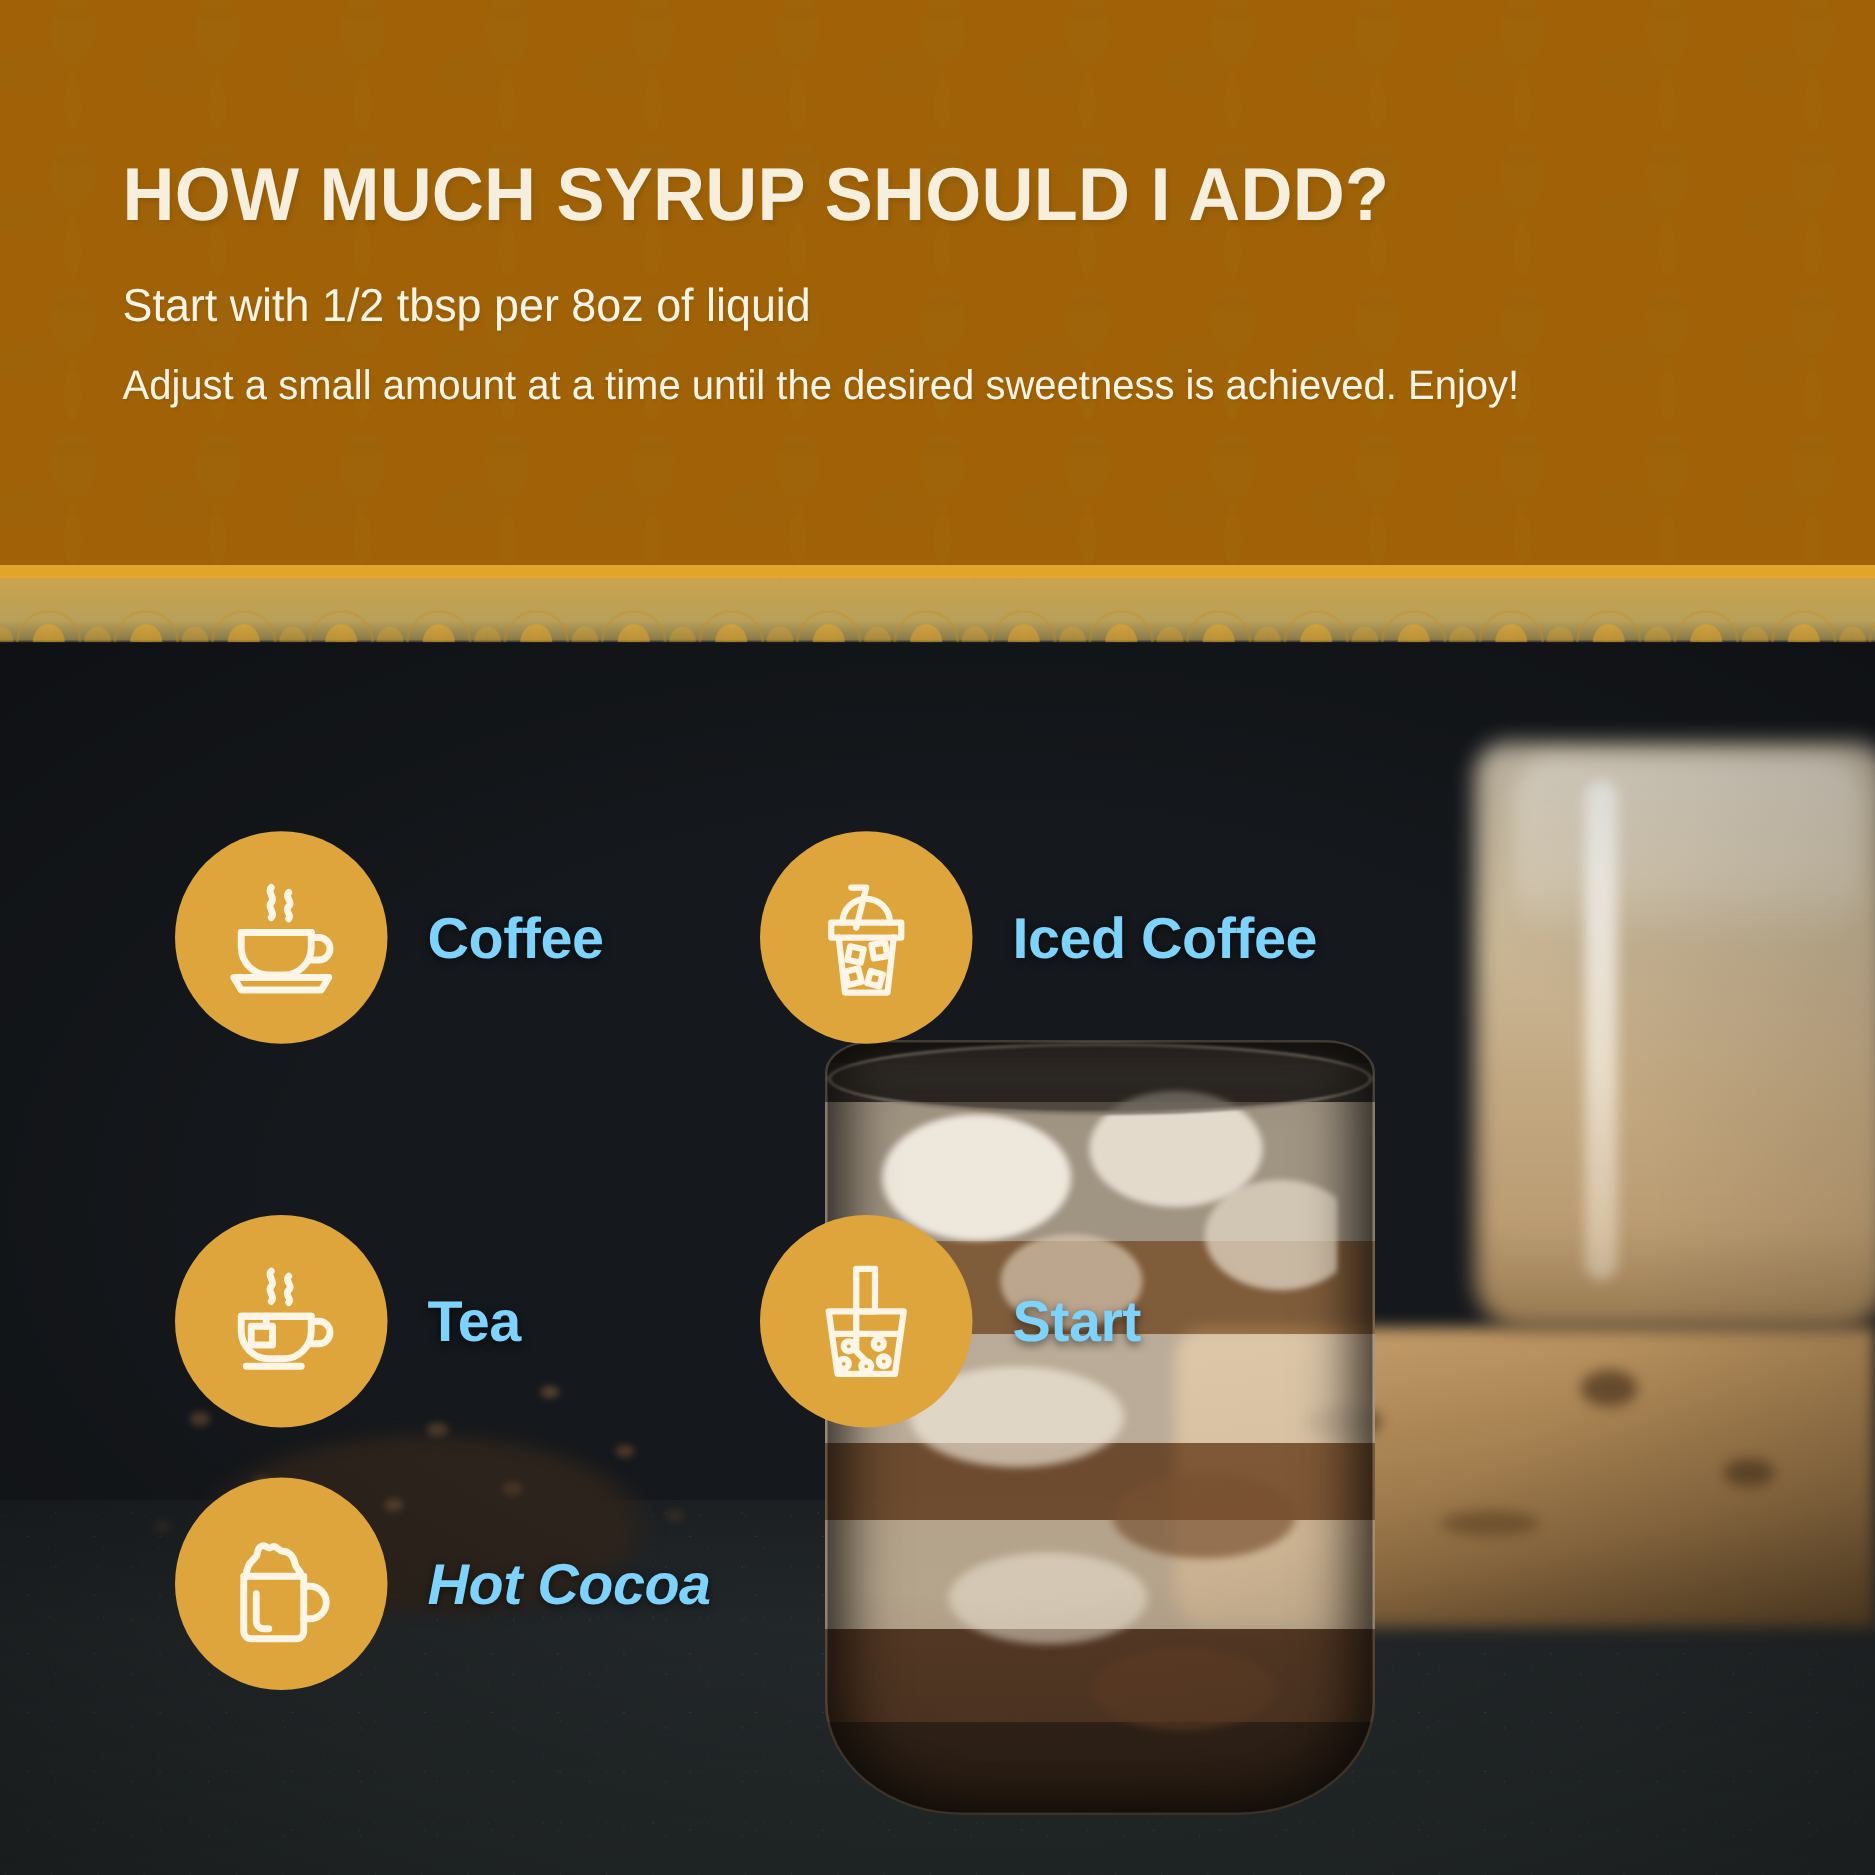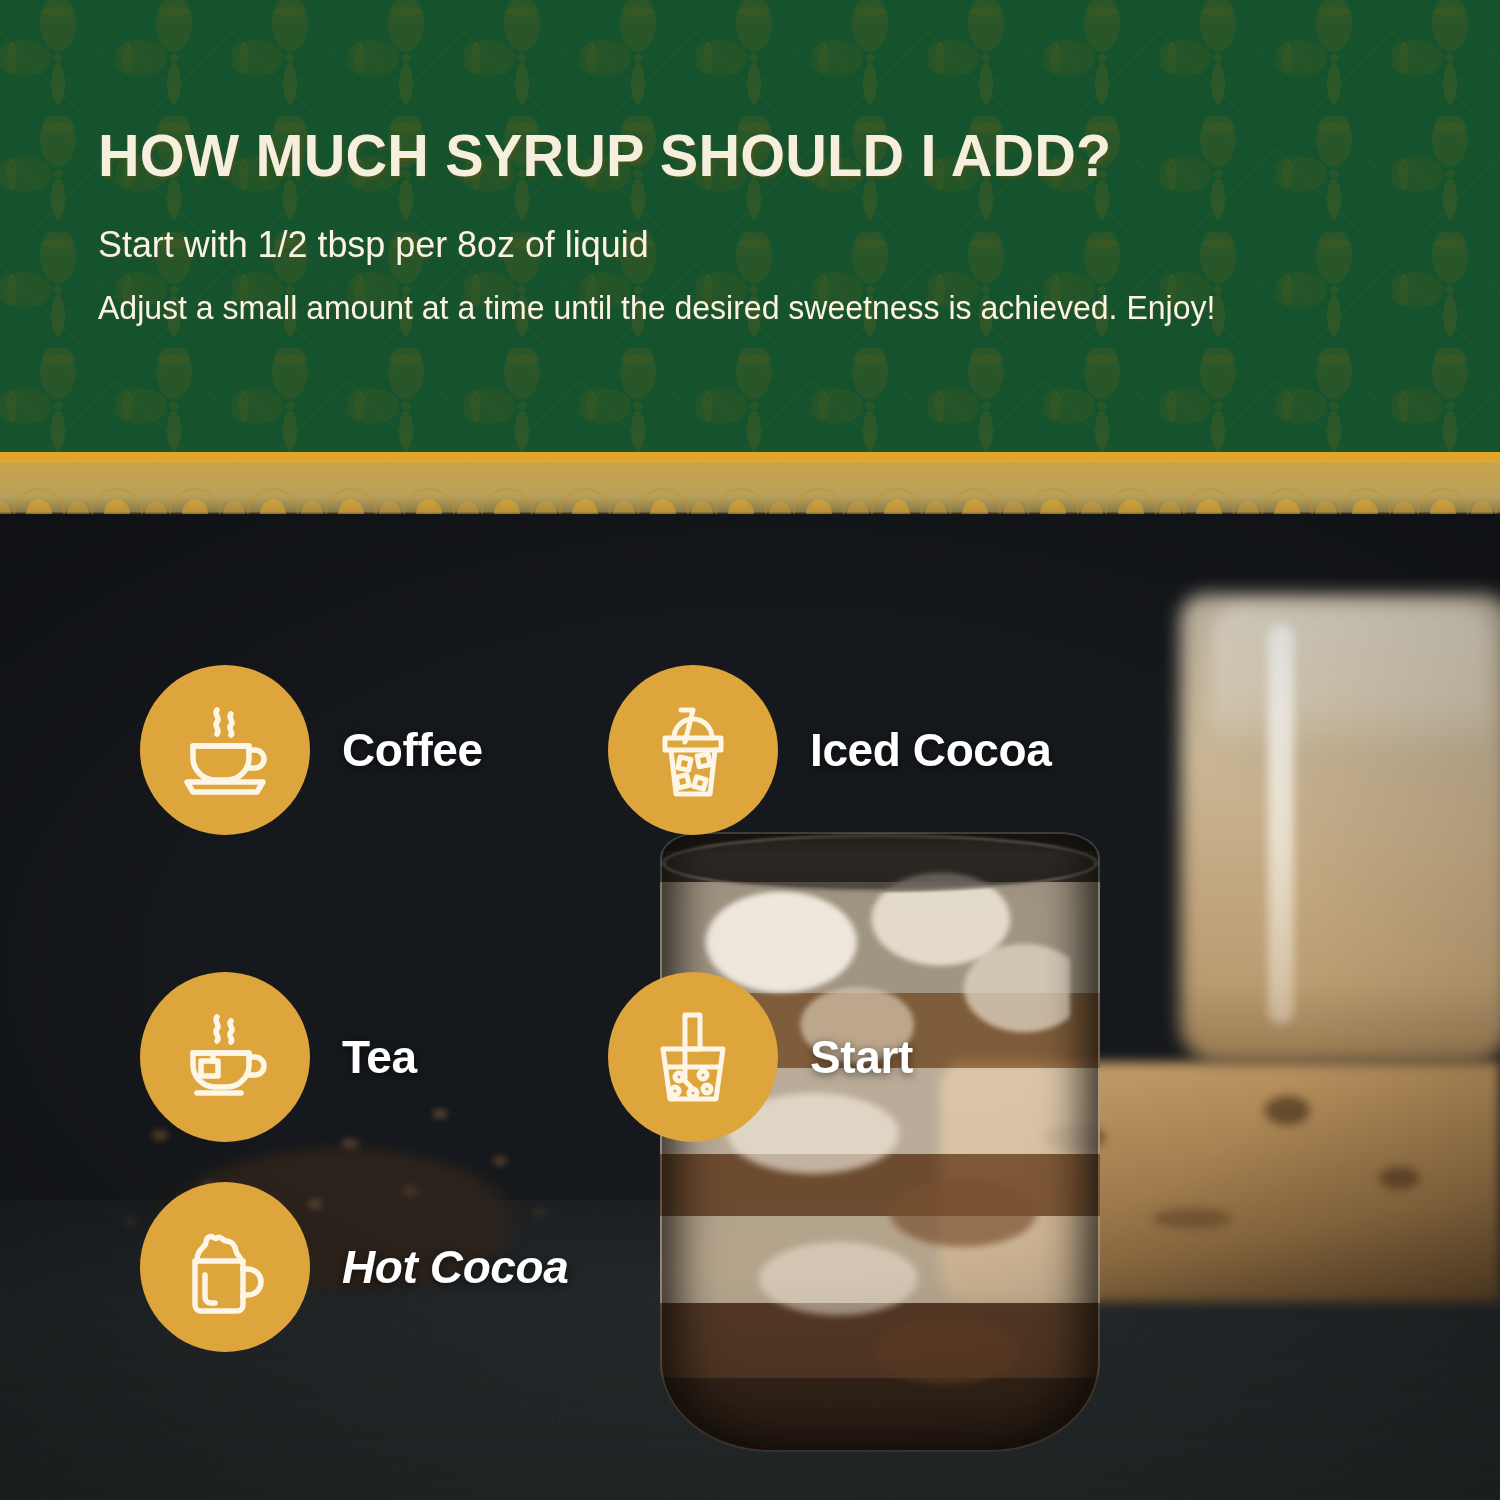--- a/index.html
+++ b/index.html
@@ -6,21 +6,21 @@
   html,body { width:1500px; height:1500px; overflow:hidden; }
   body {
     font-family:"Liberation Sans", sans-serif;
     background:#15181c;
   }
   .poster { position:relative; width:1500px; height:1500px; overflow:hidden; }
 
   
   .header {
     position:absolute; left:0; top:0; width:1500px; height:452px;
-    background:#14532d;
+    background:#a16207;
     overflow:hidden;
   }
   
   .header-pattern {
     position:absolute; inset:0;
     opacity:.30;
     background-image:
       radial-gradient(ellipse 38px 60px at 50% 20%, rgba(150,104,20,.55) 0 46%, transparent 48%),
       radial-gradient(ellipse 60px 38px at 20% 50%, rgba(150,104,20,.40) 0 46%, transparent 48%),
       radial-gradient(ellipse 14px 42px at 50% 72%, rgba(160,112,22,.55) 0 48%, transparent 50%),
@@ -226,21 +226,21 @@
   .item { position:absolute; display:flex; align-items:center; }
   .circle {
     width:170px; height:170px; border-radius:50%;
     background:#dda53c;
     display:flex; align-items:center; justify-content:center;
     flex:0 0 auto;
   }
   .circle svg { display:block; }
   .label {
     margin-left:32px;
-    font-size:46px; font-weight:700; color:#ffffff;
+    font-size:46px; font-weight:700; color:#7dd3fc;
     letter-spacing:-.4px; white-space:nowrap;
     text-shadow:0 2px 8px rgba(0,0,0,.55);
   }
   .col-a { left:140px; }
   .col-b { left:608px; }
   .row-1 { top:665px; }
   .row-2 { top:972px; }
   .row-3 { top:1182px;font-style:italic; }
 </style>
 </head>
@@ -307,21 +307,21 @@
           <path d="M33 40a19 19 0 0 1 38 0"></path>
           <path d="M24 40h56v12H24z"></path>
           <path d="M30 52l5 44h34l5-44"></path>
           <path d="M40 12h12l-8 32"></path>
           <rect x="38" y="60" width="11" height="11" transform="rotate(12 43 65)"></rect>
           <rect x="57" y="57" width="11" height="11" transform="rotate(-10 62 62)"></rect>
           <rect x="36" y="78" width="11" height="11" transform="rotate(-14 41 83)"></rect>
           <rect x="54" y="80" width="10" height="10" transform="rotate(16 59 85)"></rect>
         </svg>
       </div>
-      <div class="label">Iced Cocoa</div>
+      <div class="label">Iced Coffee</div>
     </div>
 
     <div class="item col-a row-2">
       <div class="circle">
         <svg width="104" height="104" viewBox="0 0 104 104" fill="none" stroke="#fdf6e6" stroke-width="5.5" stroke-linecap="round" stroke-linejoin="round">
           <path d="M44 12c-4 4 4 8 0 12s4 8 0 12"></path>
           <path d="M58 16c-4 4 4 7 0 11s3 7 0 10"></path>
           <path d="M20 48h56v12c0 12-10 22-22 22h-12c-12 0-22-10-22-22V48z"></path>
           <path d="M20 48h56"></path>
           <path d="M76 52h6a9 9 0 0 1 0 18h-7"></path>

